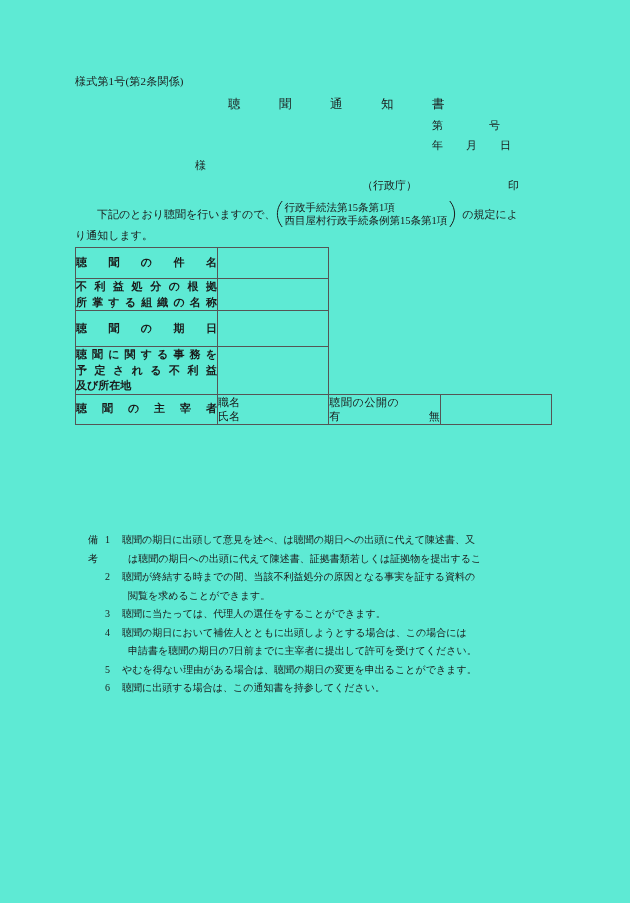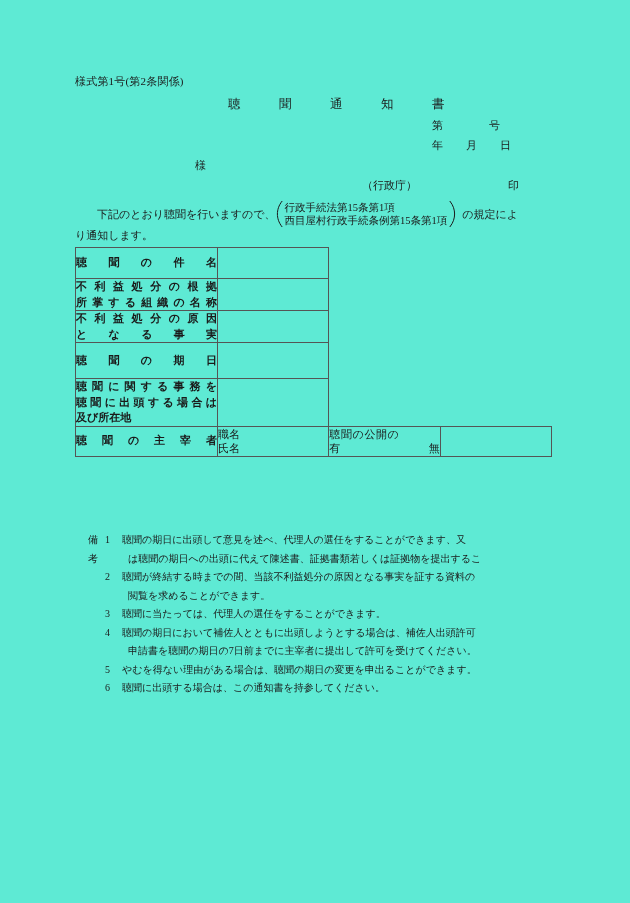--- a/index.html
+++ b/index.html
@@ -257,36 +257,29 @@
         <td class="val h1"></td>
       </tr>
       <tr>
         <td class="lbl h2">
           <span class="ln">不利益処分の根拠</span>
           <span class="ln">所掌する組織の名称</span>
         </td>
         <td class="val h2"></td>
       </tr>
       <tr>
-        <td class="lbl h2">
-          <span class="ln">不利益処分の原因</span>
-          <span class="ln">となる事実</span>
-        </td>
-        <td class="val h2"></td>
-      </tr>
-      <tr>
         <td class="lbl h3">
           <span class="ln">聴聞の期日</span>
         </td>
         <td class="val h3"></td>
       </tr>
       <tr>
         <td class="lbl h4">
           <span class="ln">聴聞に関する事務を</span>
-          <span class="ln">聴聞に出頭する場合は</span>
+          <span class="ln">予定される不利益</span>
           <span class="ln" style="text-align-last:left">及び所在地</span>
         </td>
         <td class="val h4"></td>
       </tr>
       <tr>
         <td class="lbl h2">
           <span class="ln">聴聞の主宰者</span>
         </td>
         <td class="val chair-info h2">
           <span>職名</span>
@@ -300,21 +293,21 @@
       </tr>
     </tbody>
   </table>
 
   <div class="remarks">
 
     <div class="rm-row">
       <div class="rm-head">備考</div>
       <div class="rm-no">1</div>
       <div class="rm-body">
-        <p>聴聞の期日に出頭して意見を述べ、代理人の選任をすることができます、又</p>
+        <p>聴聞の期日に出頭して意見を述べ、は聴聞の期日への出頭に代えて陳述書、又</p>
         <p class="ind2">は聴聞の期日への出頭に代えて陳述書、証拠書類若しくは証拠物を提出するこ</p>
       </div>
     </div>
 
     <div class="rm-row">
       <div class="rm-head"></div>
       <div class="rm-no">2</div>
       <div class="rm-body">
         <p>聴聞が終結する時までの間、当該不利益処分の原因となる事実を証する資料の</p>
         <p class="ind2">閲覧を求めることができます。</p>
@@ -326,21 +319,21 @@
       <div class="rm-no">3</div>
       <div class="rm-body">
         <p>聴聞に当たっては、代理人の選任をすることができます。</p>
       </div>
     </div>
 
     <div class="rm-row">
       <div class="rm-head"></div>
       <div class="rm-no">4</div>
       <div class="rm-body">
-        <p>聴聞の期日において補佐人とともに出頭しようとする場合は、補佐人出頭許可</p>
+        <p>聴聞の期日において補佐人とともに出頭しようとする場合は、この場合には</p>
         <p class="ind2">申請書を聴聞の期日の7日前までに主宰者に提出して許可を受けてください。</p>
       </div>
     </div>
 
     <div class="rm-row">
       <div class="rm-head"></div>
       <div class="rm-no">5</div>
       <div class="rm-body">
         <p>やむを得ない理由がある場合は、聴聞の期日の変更を申出ることができます。</p>
       </div>

